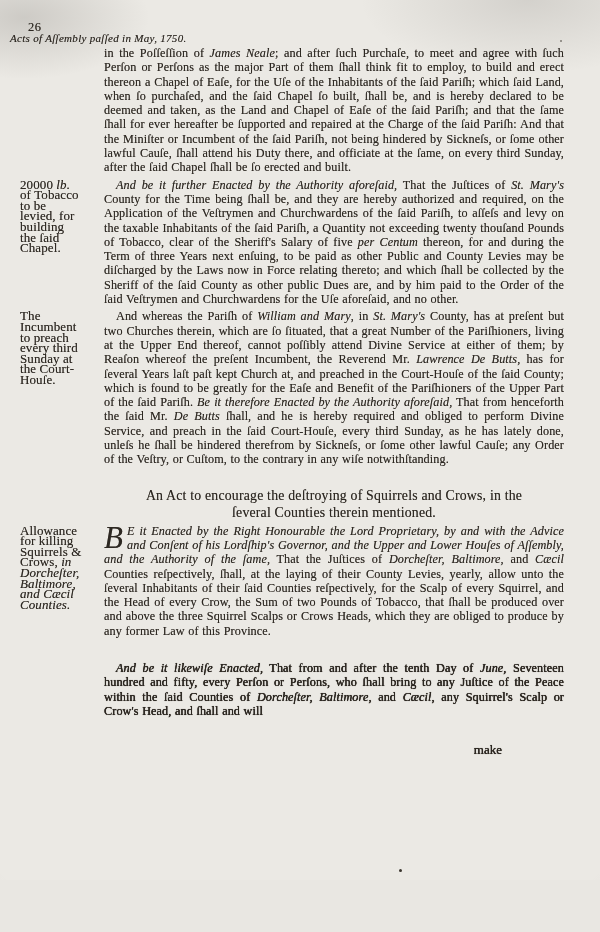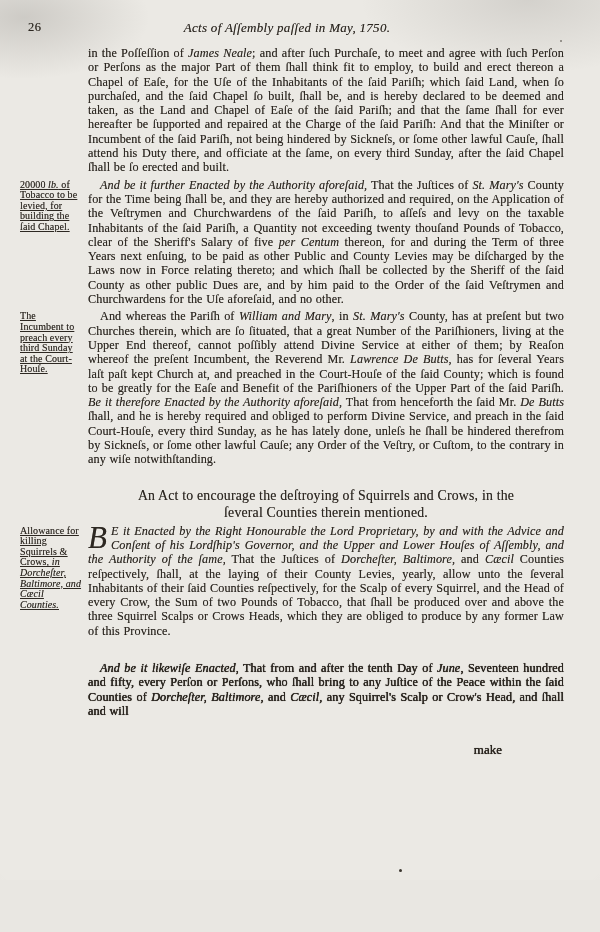--- a/index.html
+++ b/index.html
@@ -21,31 +21,30 @@
     text-shadow: 0 0 .35px rgba(45,40,34,.55);
   }
   .content { padding: 14px 36px 0 10px; }
 
   .page-head { position: relative; height: 24px; margin-bottom: 8px; }
   .pagenum {
     position: absolute; left: 18px; top: 6px;
     font-size: 12.5px; letter-spacing: .5px;
   }
   .running-header {
-    position: absolute; left: 0; right: 0; top: 6px;
-    text-align: center; font-style: italic;
-    font-size: 13px; letter-spacing: .3px;
+    position: absolute; left: 0; right: 0; top: 18px;
+    text-align: left; font-style: italic;
+    font-size: 11px; letter-spacing: .3px;
   }
 
-  .row { display: grid; grid-template-columns: 78px 1fr; margin-top: 3px; }
+  .row { display: grid; grid-template-columns: 78px 1fr; margin-top: 3px; gap: 16px; }
   .margin-cell { padding: 2px 6px 0 10px; }
   .margin-note {
-    font-size: 10px; line-height: 10.6px;
+    font-size: 13px; line-height: 10.6px;
     letter-spacing: .1px;
-    text-decoration: underline;
   }
   .text-cell { min-width: 0; }
   .para {
     font-size: 12.2px; line-height: 14.3px;
     text-align: justify;
     letter-spacing: .1px; word-spacing: .4px;
   }
   .indent { text-indent: 12px; }
   .it { font-style: italic; }
 

